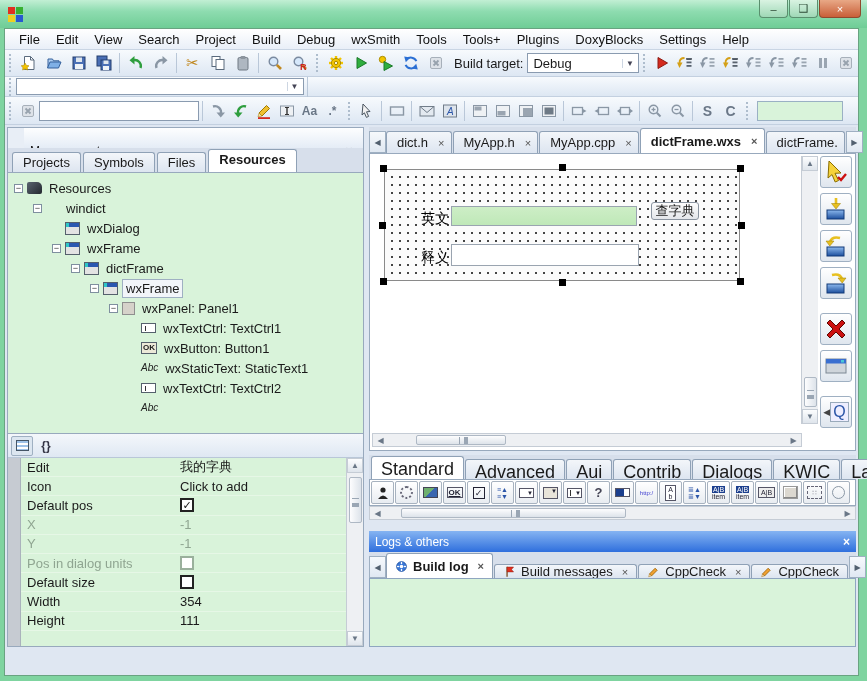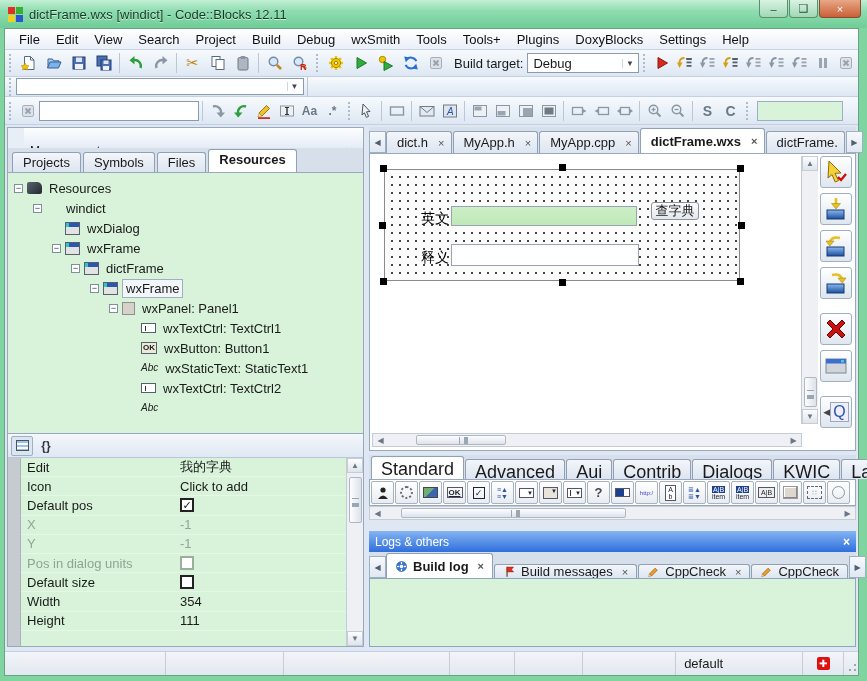--- a/index.html
+++ b/index.html
@@ -382,21 +382,20 @@
   </defs>
 </svg>
 
 <div class="titlebar">
   <span class="logo4">
       <i></i>
       <i></i>
       <i></i>
       <i></i>
     </span>
-  <span class="title-text">dictFrame.wxs [windict] - Code::Blocks 12.11</span>
   <span class="winbtns">
     <span class="wbtn">–</span>
     <span class="wbtn">❑</span>
     <span class="wbtn close">×</span>
   </span>
 </div>
 
 <div class="inner">
 
   <div class="menubar">
@@ -1038,30 +1037,14 @@
               </svg>
             <span>CppCheck</span>
           </span>
           <span class="escroll rarrow">▶</span>
         </div>
         <div class="logbody"></div>
       </div>
     </div>
   </div>
 
-  <div class="statusbar">
-    <span class="scell" style="width:165px;"></span>
-    <span class="scell" style="width:120px;"></span>
-    <span class="scell" style="width:170px;"></span>
-    <span class="scell" style="width:66px;"></span>
-    <span class="scell" style="width:70px;"></span>
-    <span class="scell" style="width:95px;"></span>
-    <span class="scell" style="width:130px;">
-        <span>default</span>
-      </span>
-    <span class="scell" style="width:42px;justify-content:center;padding-left:0;">
-        <span class="redplug">✚</span>
-      </span>
-    <span style="flex:1;"></span>
-    <span class="sgrip"></span>
-  </div>
 
 </div>
 
 </body></html>

